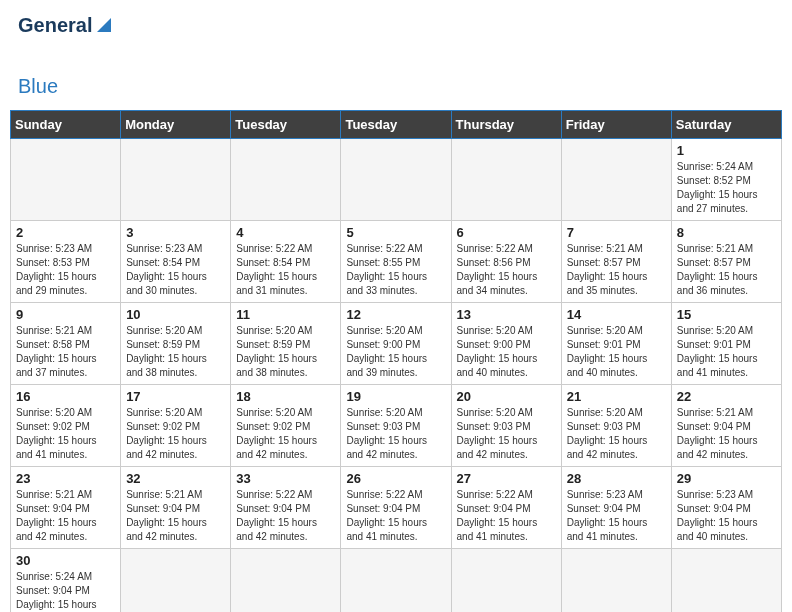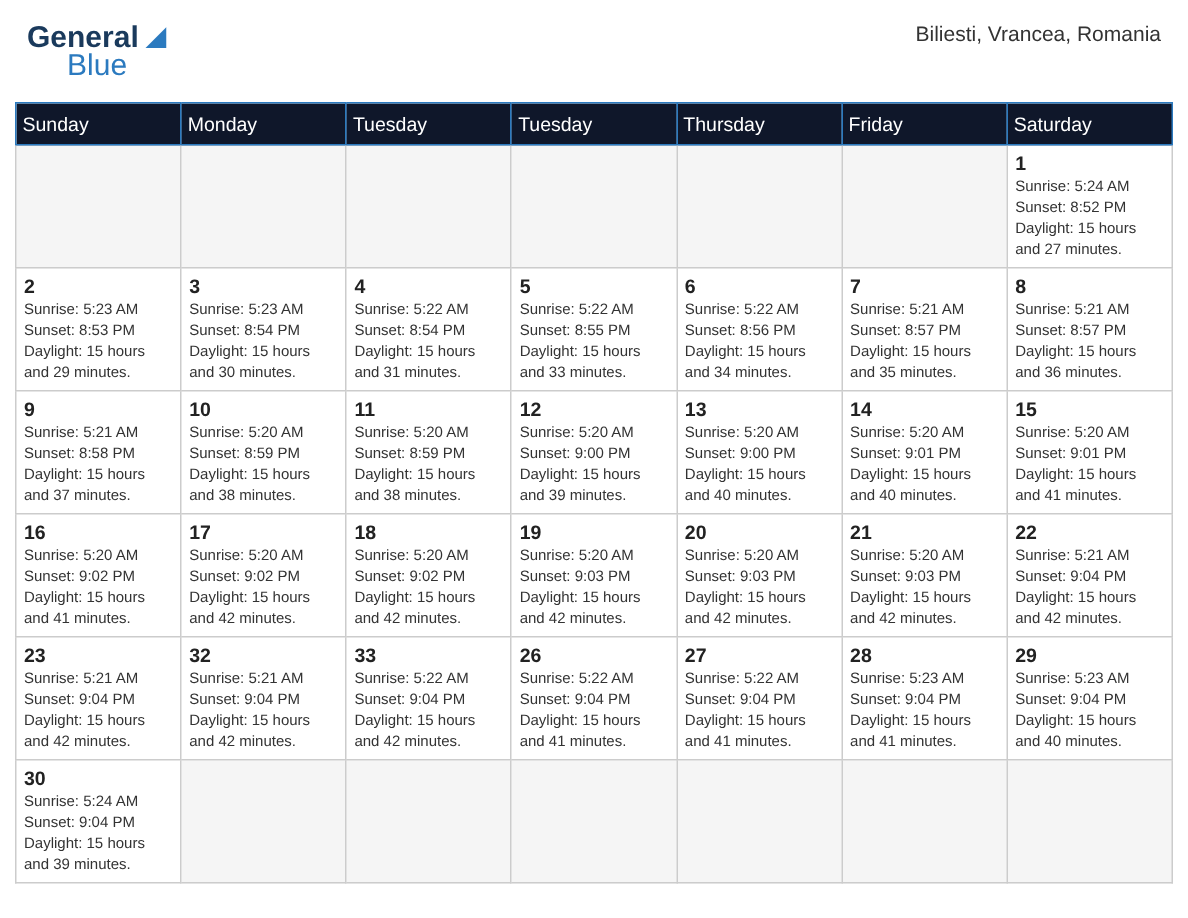--- a/index.html
+++ b/index.html
@@ -13,44 +13,45 @@
     .header {
       display: flex;
       justify-content: space-between;
       align-items: flex-start;
       margin-bottom: 8px;
       padding: 4px 8px;
     }
     .logo {
       display: flex;
       flex-direction: column;
-      align-items: center;
+      align-items: flex-start;
+      gap: 42px;
     }
     .title-block {
       text-align: right;
     }
     .month-title {
       font-size: 32px;
       font-weight: bold;
       color: #1a3a5c;
     }
     .location {
       font-size: 14px;
       color: #333;
     }
     .calendar {
       width: 100%;
       border-collapse: collapse;
       border: 1px solid #ccc;
     }
     .calendar th {
-      background: #0f172a;
+      background: #404040;
       color: #fff;
       font-size: 13px;
-      font-weight: normal;
+      font-weight: bold;
       padding: 6px 4px;
       text-align: left;
       border: 1px solid #2b7abf;
     }
     .calendar td {
       vertical-align: top;
       padding: 4px 5px;
       border: 1px solid #ccc;
       font-size: 10.5px;
       color: #222;
@@ -80,21 +81,20 @@
   <div class="logo">
     <div style="display:flex;align-items:center;">
       <span style="font-size:20px;font-weight:bold;color:#1a3a5c;">General</span>
       <svg width="18" height="18" viewBox="0 0 18 18" style="margin-left:1px;margin-top:-2px;">
         <polygon points="4,16 18,16 18,2" fill="#2b7abf"></polygon>
       </svg>
     </div>
     <span style="font-size:20px;font-weight:normal;color:#2b7abf;margin-top:-4px;">Blue</span>
   </div>
   <div class="title-block">
-    <div class="location">Biliesti, Vrancea, Romania</div>
   </div>
 </div>
 
 <table class="calendar">
   <thead>
     <tr>
       <th>Sunday</th>
       <th>Monday</th>
       <th>Tuesday</th>
       <th>Tuesday</th>

